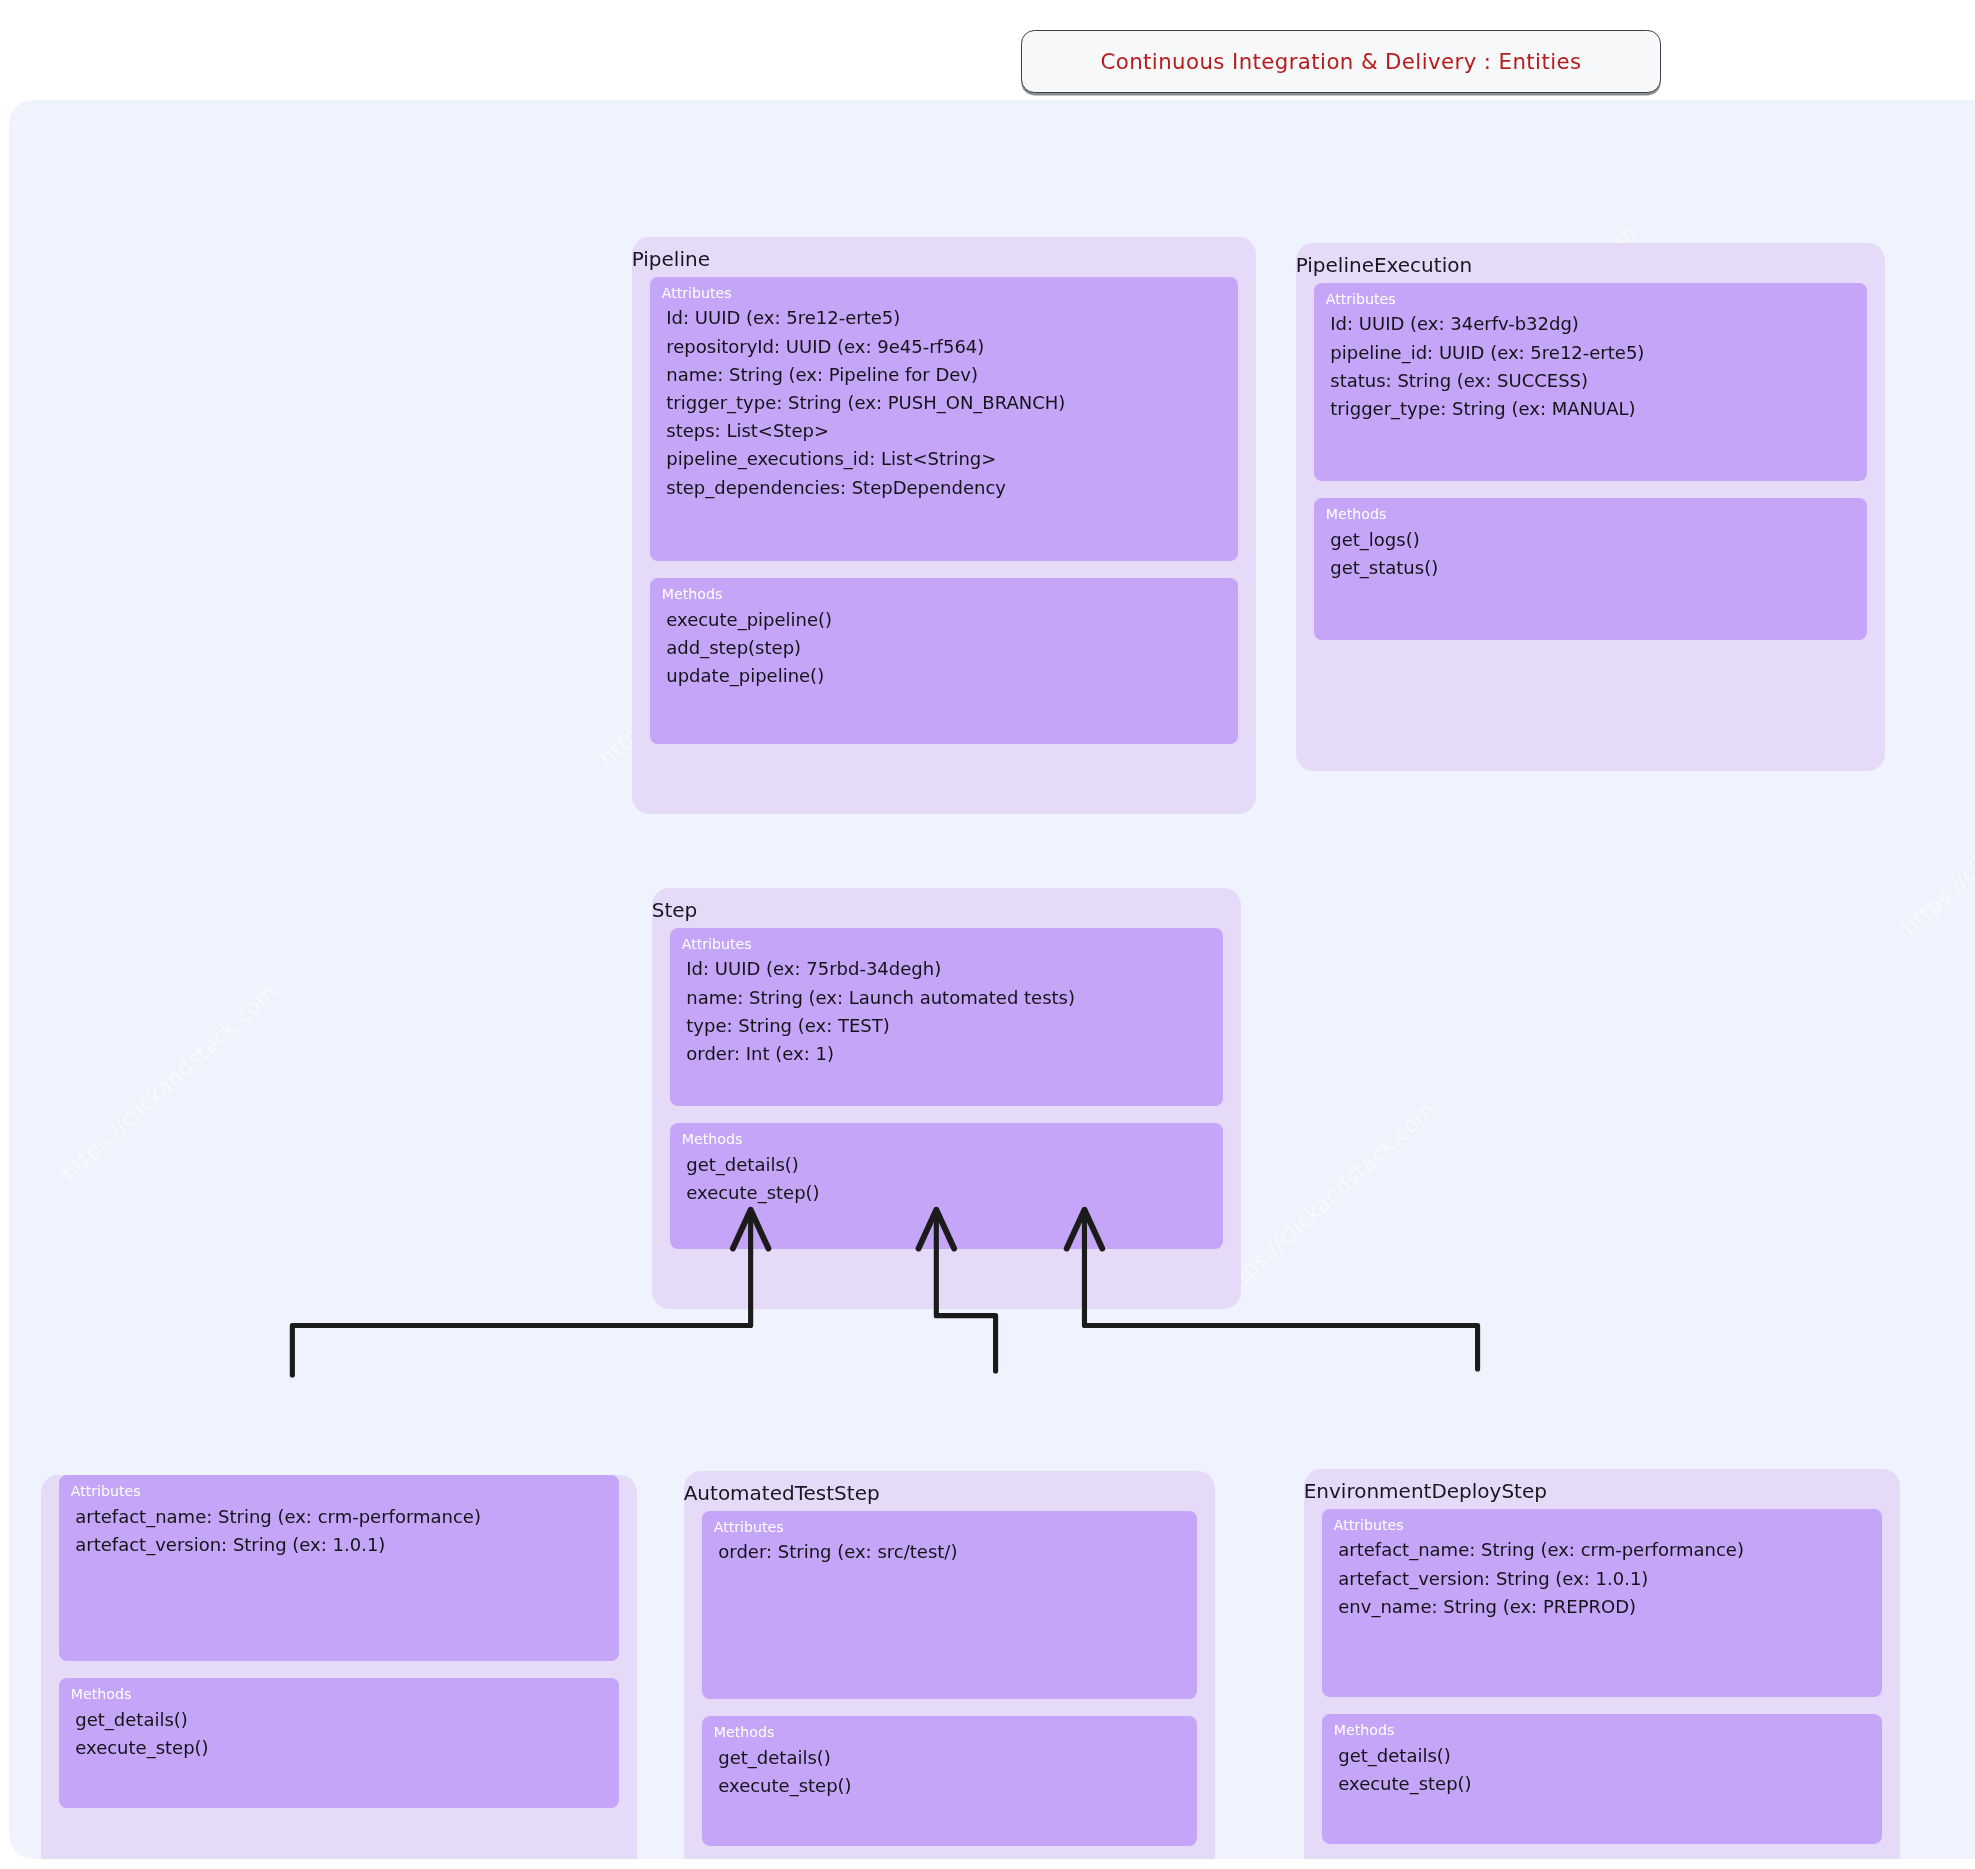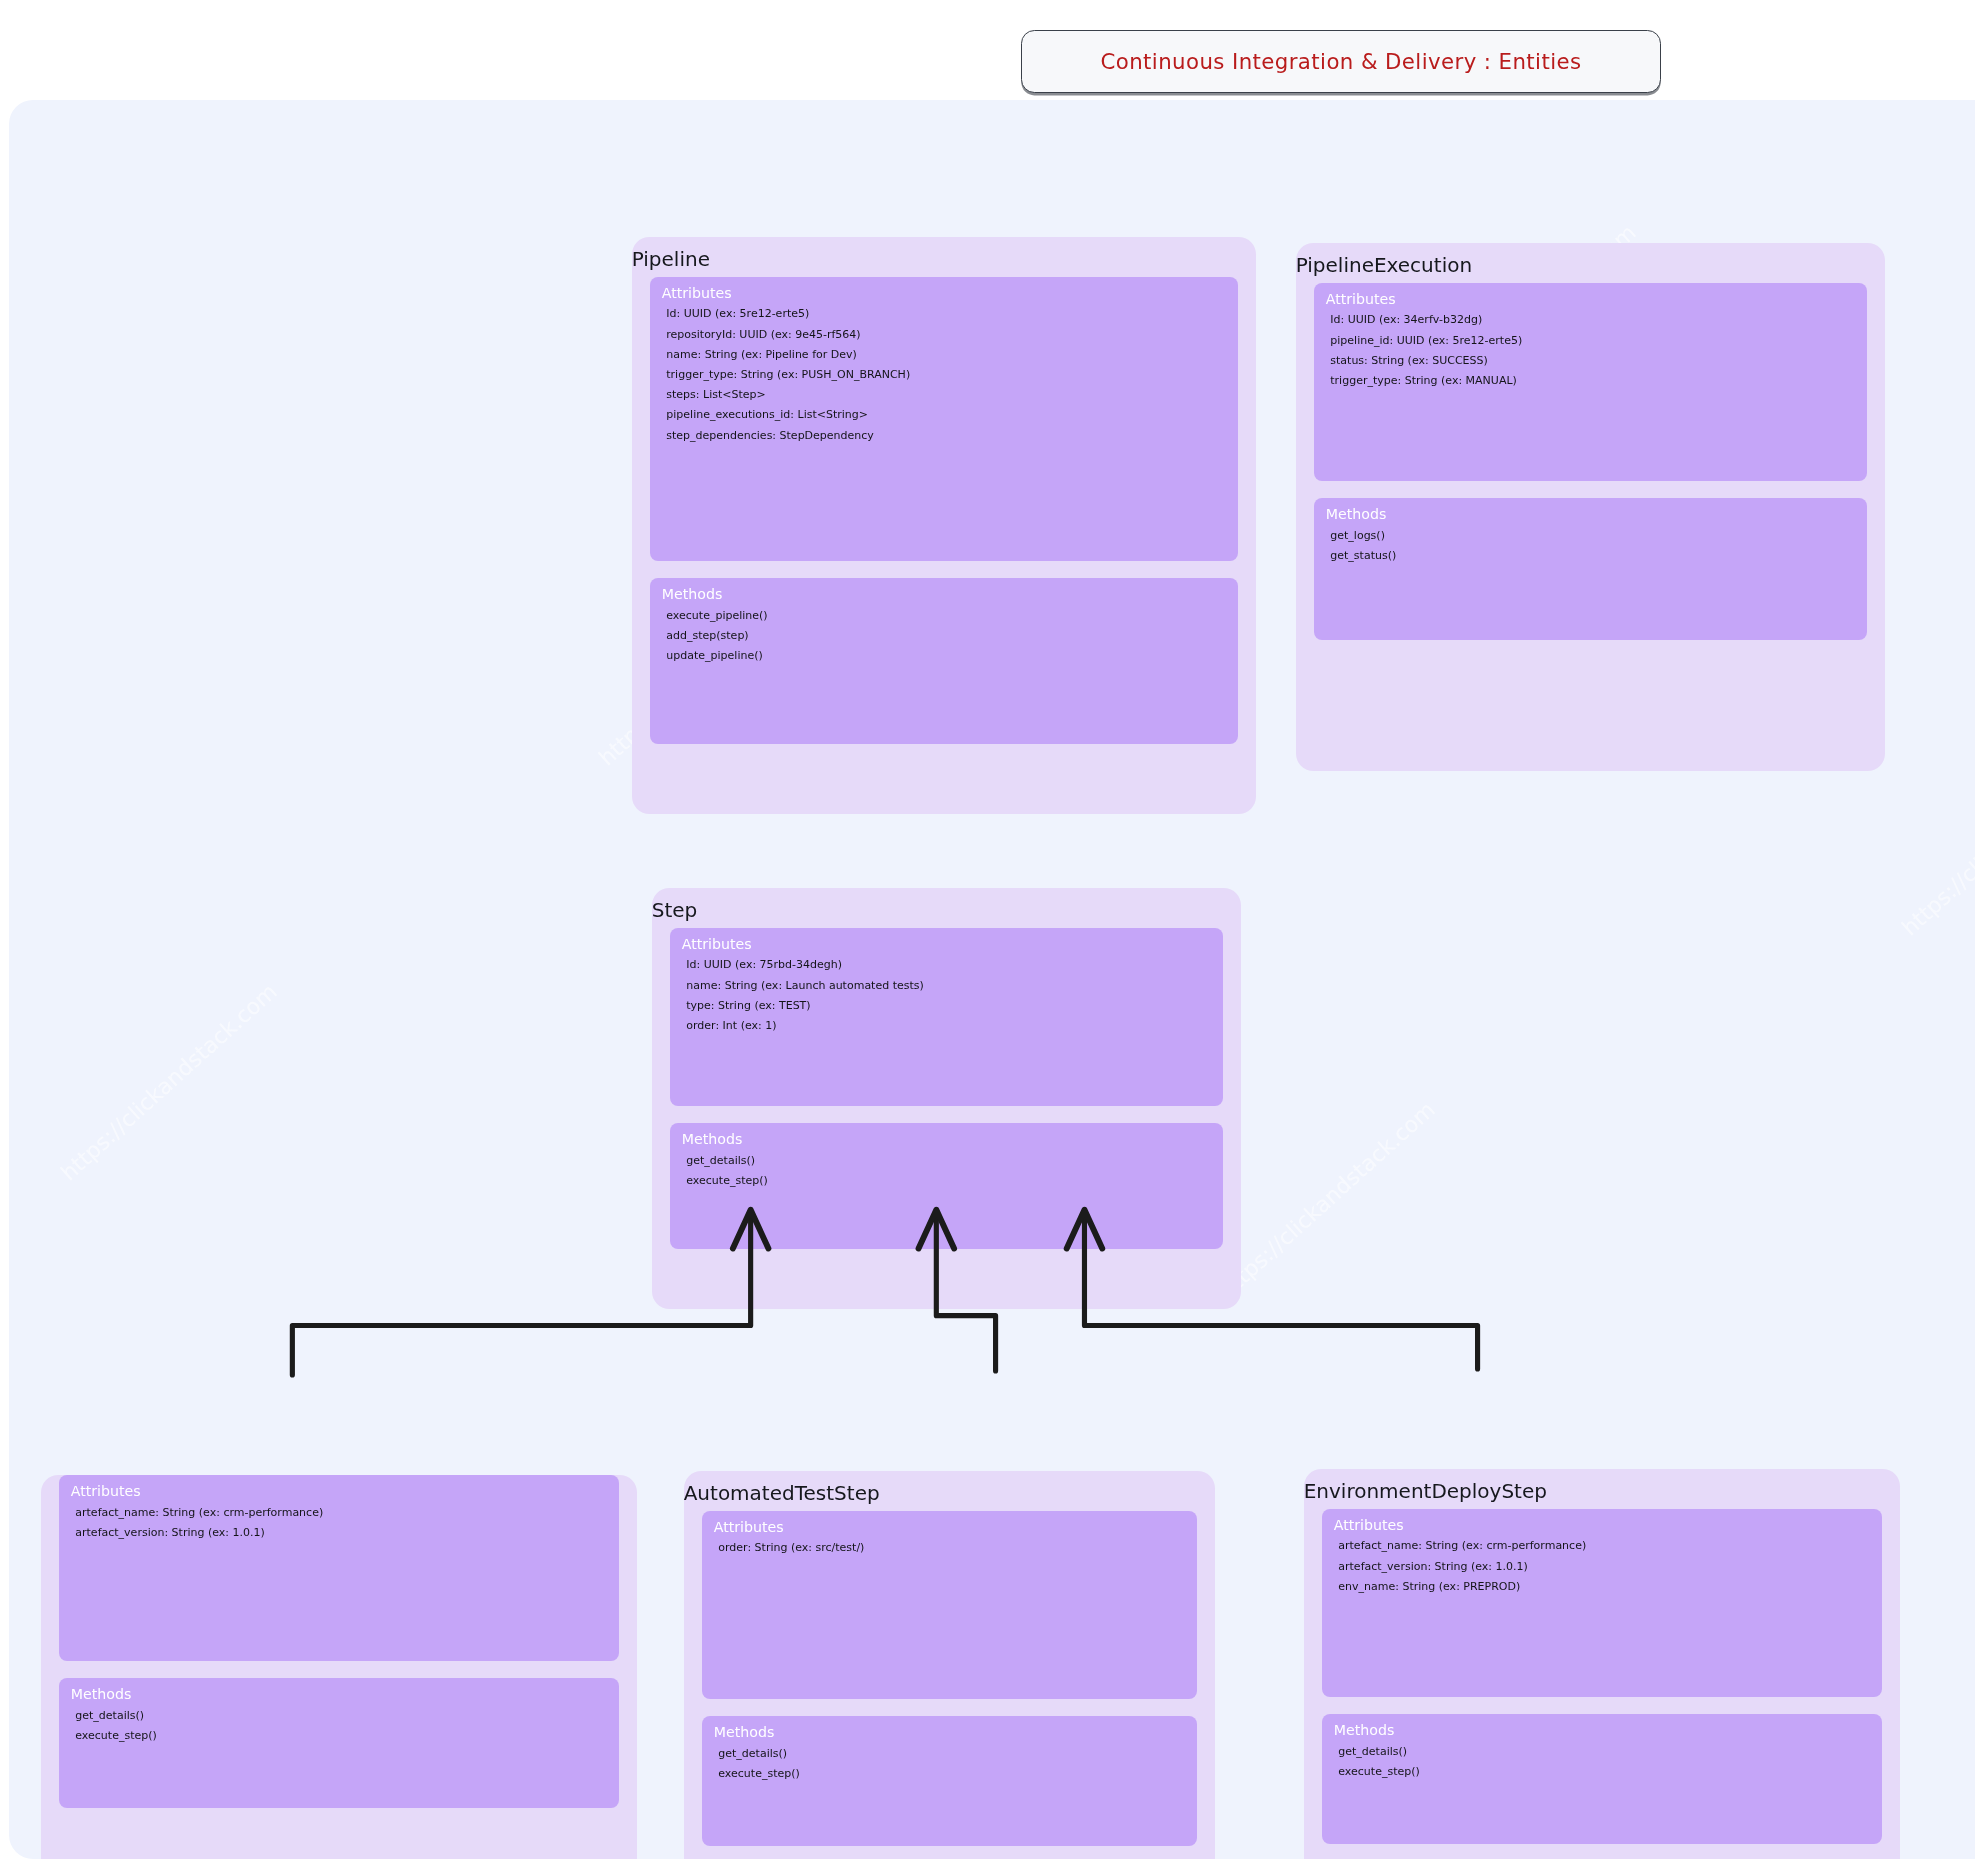--- a/index.html
+++ b/index.html
@@ -87,21 +87,21 @@
   }
   .section + .section { margin-top: 17.4px; }
   .section-label {
     color: #ffffff;
     font-size: 14.2px;
     padding: 1.6px 0 3.2px 12px;
     font-family: "DejaVu Sans", sans-serif;
   }
   .row {
     color: #141418;
-    font-size: 11px;
+    font-size: 18px;
     padding: 3.6px 0 3.6px 16.6px;
     white-space: nowrap;
     font-family: "DejaVu Sans", sans-serif;
   }
 
   
   #ent-pipeline            { left: 623px; top: 137px;  width: 624px; height: 577px; }
   #ent-pipeline .sec-attrs { height: 284px; }
   #ent-pipeline .sec-meth  { height: 166px; }
 

